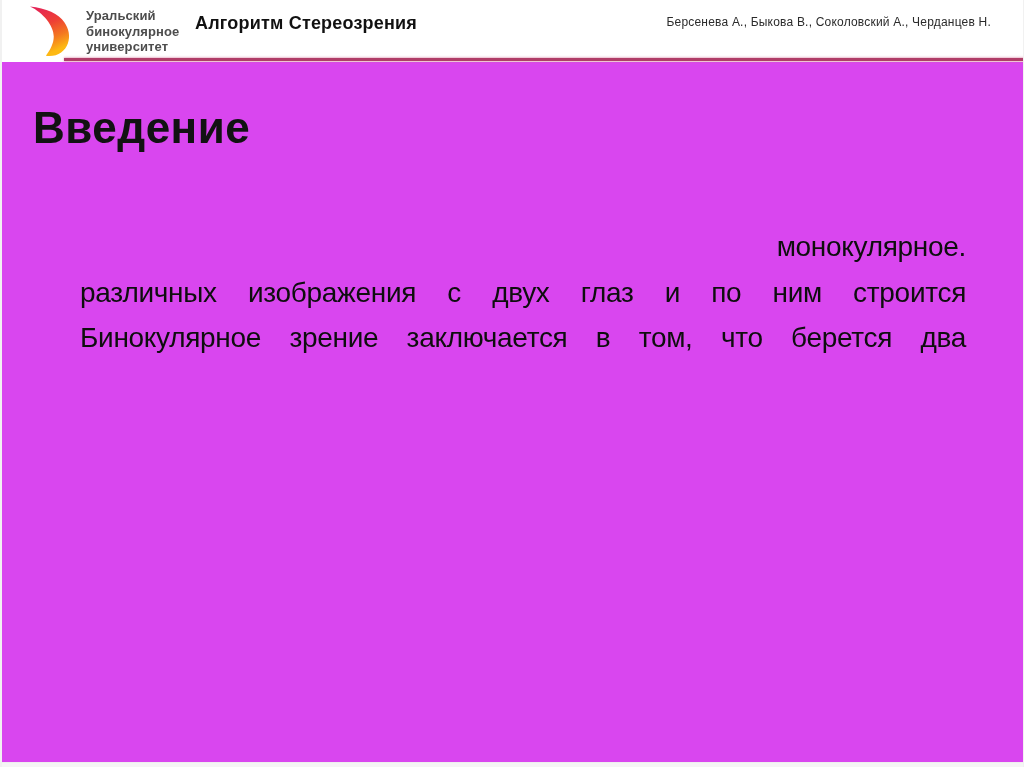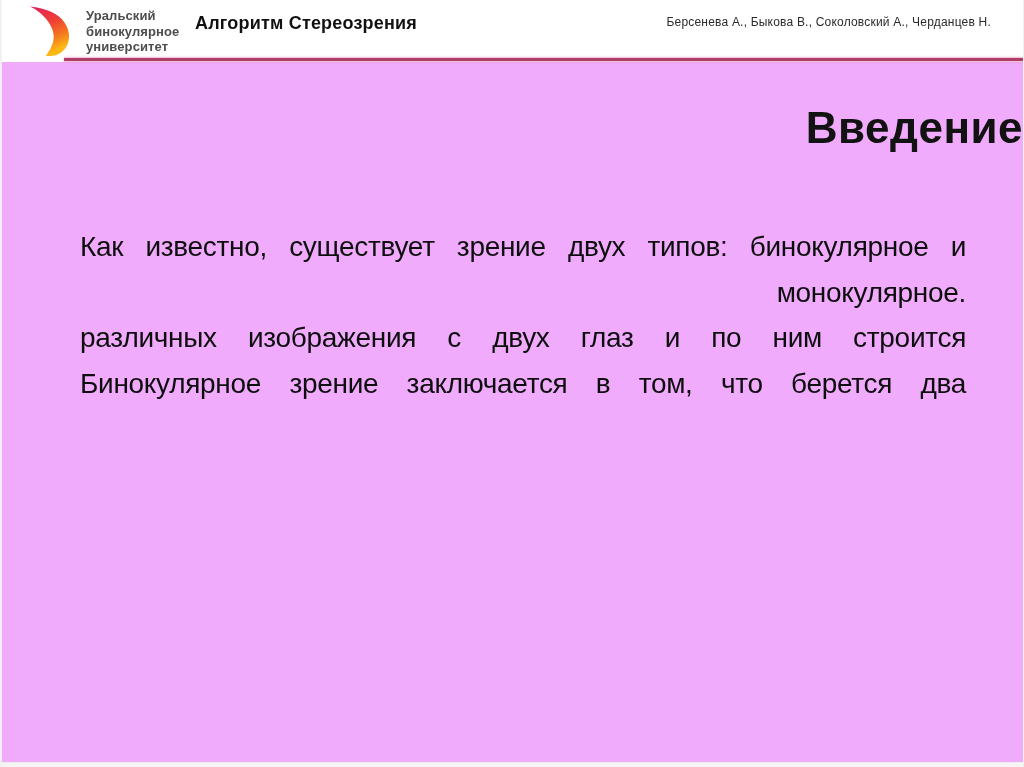--- a/index.html
+++ b/index.html
@@ -3,21 +3,21 @@
 <meta charset="utf-8">
 <style>
   * { margin: 0; padding: 0; box-sizing: border-box; }
   html, body { background: #ffffff; }
   body { font-family: "Liberation Sans", sans-serif; }
 
   .page {
     position: relative;
     width: 1024px;
     height: 767px;
-    background: #f0abfc;
+    background: #d946ef;
     border-left: 2px solid #f1f1f1;
     border-right: 1px solid #f1f1f1;
     overflow: hidden;
   }
 
   
   .header {
     position: absolute;
     left: 0; top: 0;
     width: 100%;
@@ -66,25 +66,26 @@
     height: 3px;
     background: #b03d68;
     box-shadow: 0 1px 2px rgba(213,114,152,0.55), 0 -1px 2px rgba(213,114,152,0.45);
   }
 
   
   .slide-title {
     position: absolute;
     left: 0; top: 103px;
     width: 100%;
-    text-align: right;
+    text-align: left;
     font-size: 44px;
     font-weight: 700;
     color: #121212;
     letter-spacing: 0.5px;
+    padding-left: 31px;
   }
 
   .body-text {
     position: absolute;
     left: 78px; top: 224px;
     width: 886px;
     font-size: 28px;
     color: #0e0e0e;
     letter-spacing: -0.3px;
   }
@@ -144,21 +145,20 @@
     <div class="deck-title">Алгоритм Стереозрения</div>
 
     <div class="authors">Берсенева А., Быкова В., Соколовский А., Черданцев Н.</div>
 
     <div class="accent-line" style="background: rgb(176, 61, 104);"></div>
   </div>
 
   <div class="slide-title">Введение</div>
 
   <div class="body-text">
-    <div class="body-line justified">Как известно, существует зрение двух типов: бинокулярное и</div>
     <div class="body-line">монокулярное.</div>
     <div class="body-line justified">различных изображения с двух глаз и по ним строится</div>
     <div class="body-line justified">Бинокулярное зрение заключается в том, что берется два</div>
   </div>
 
   <div class="bottom-strip"></div>
 
 </div>
 
 </body></html>

